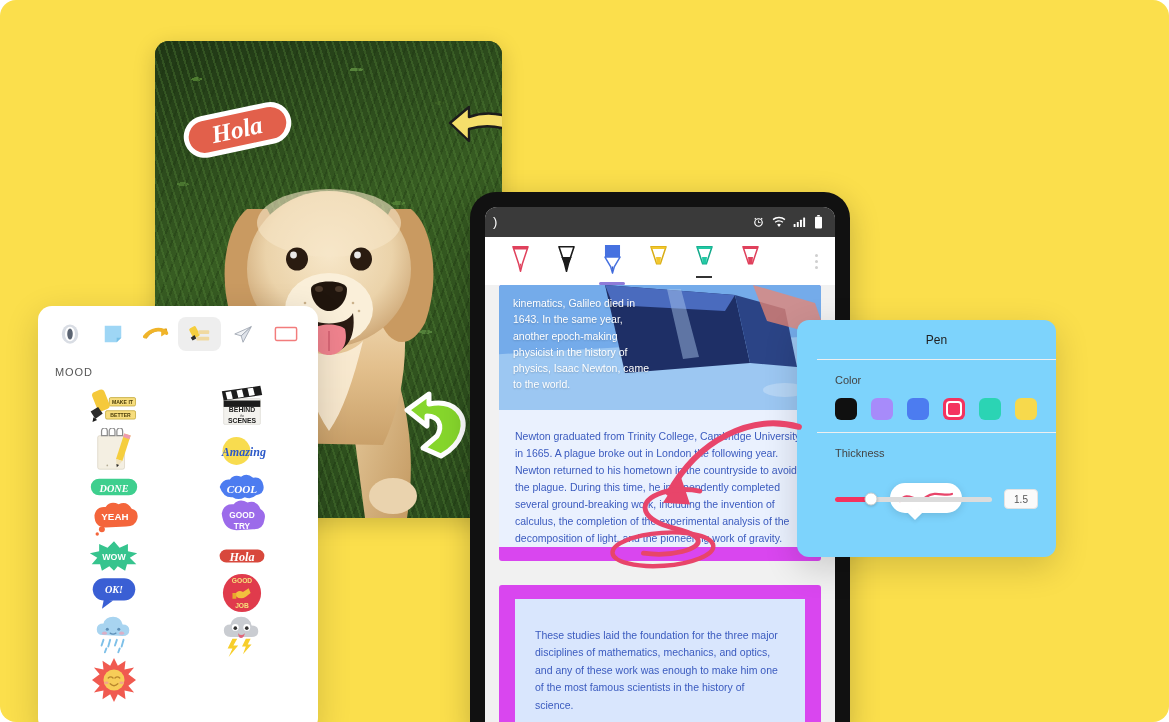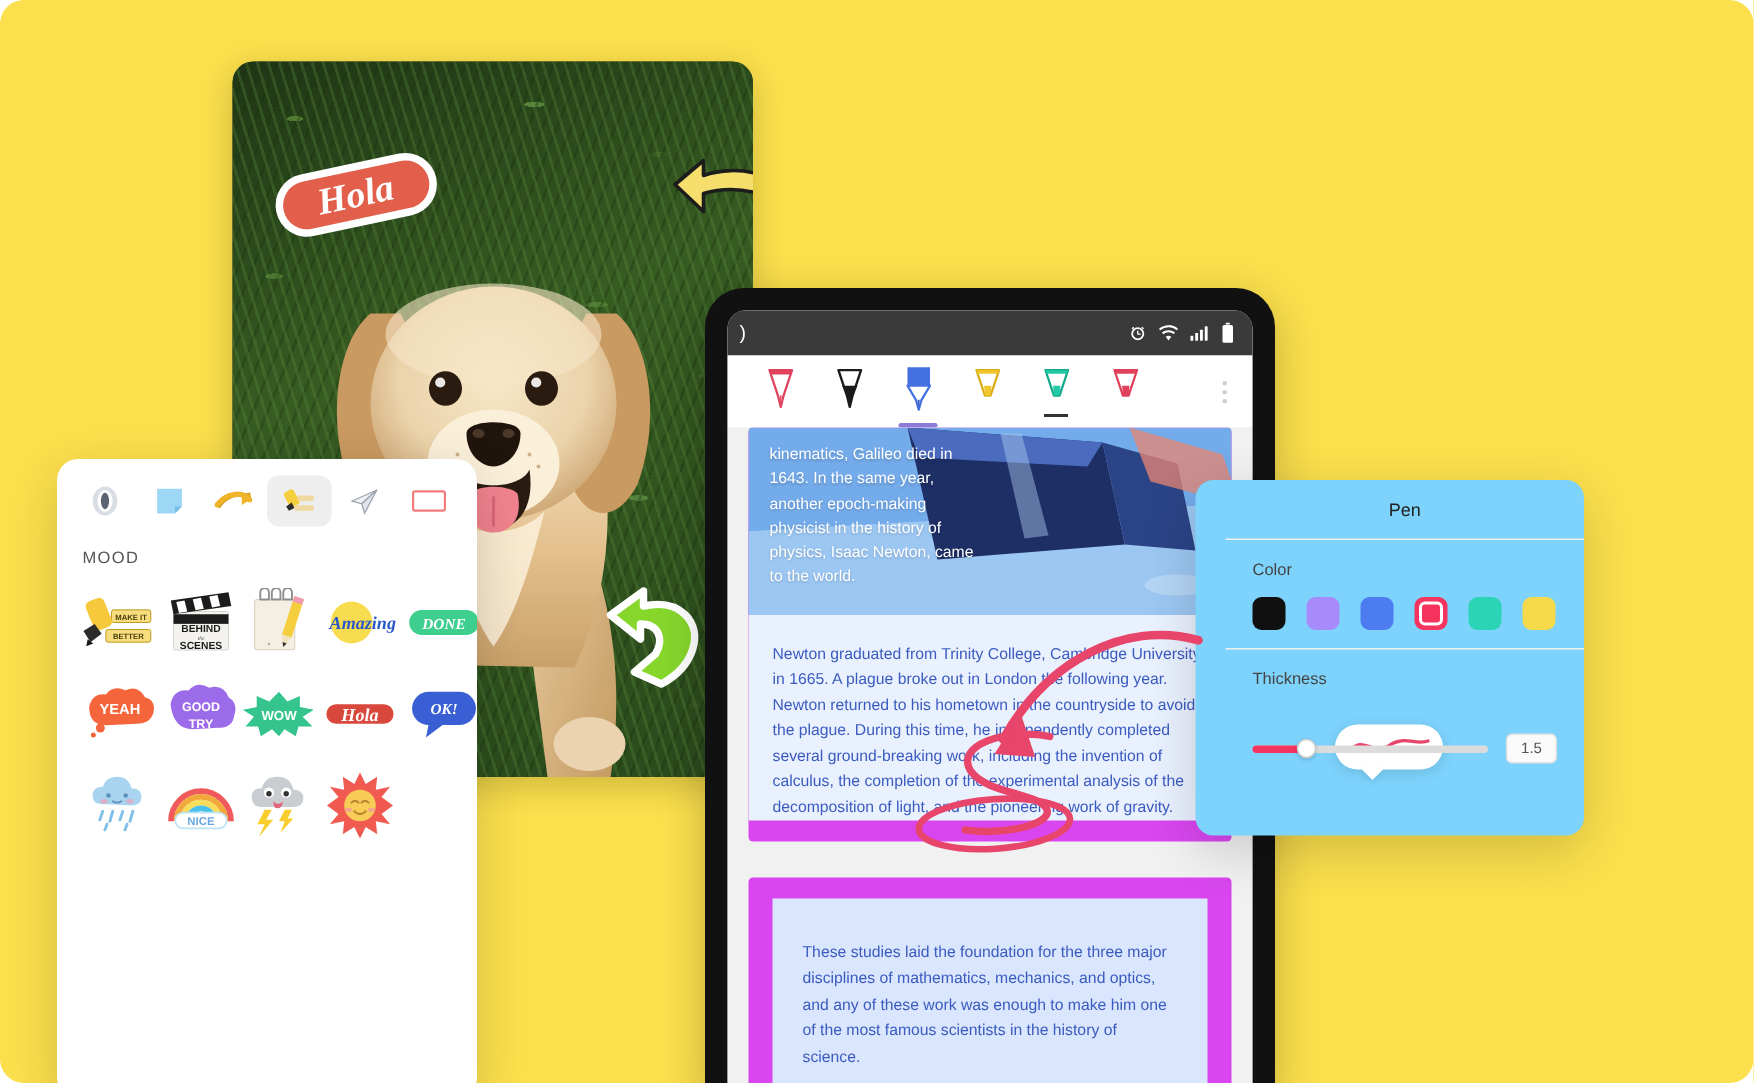--- a/index.html
+++ b/index.html
@@ -181,21 +181,21 @@
     border-radius: 8px;
     cursor: pointer;
   }
   .st-tool.active { background: #eeeeee; }
   #mood-label {
     font-size: 11px; letter-spacing: .9px; color: #555;
     padding: 4px 0 0 17px;
   }
   #sticker-grid {
     display: grid;
-    grid-template-columns: repeat(6, 1fr);
+    grid-template-columns: repeat(2, 1fr);
     grid-template-rows: repeat(4, 1fr);
     padding: 6px 12px 12px 12px;
     height: 262px;
   }
   .sticker-cell {
     display: flex; align-items: center; justify-content: center;
     cursor: pointer;
   }
 
   
@@ -622,30 +622,20 @@
           <circle cx="16" cy="16" r="1.6" fill="#5E90B8"></circle>
           <circle cx="28" cy="16" r="1.6" fill="#5E90B8"></circle>
           <path d="M19 20 q3 2 6 0" stroke="#5E90B8" stroke-width="1.3" fill="none" stroke-linecap="round"></path>
           <ellipse cx="13" cy="20" rx="2.6" ry="1.6" fill="#F0A0B4" opacity=".7"></ellipse>
           <ellipse cx="31" cy="20" rx="2.6" ry="1.6" fill="#F0A0B4" opacity=".7"></ellipse>
           <path d="M12 27 l-2 6 M19 27 l-2 7 M26 27 l-2 6 M33 27 l-2 7" stroke="#7EC0E8" stroke-width="2" stroke-linecap="round"></path>
           <path d="M15 36 l-1.5 4 M29 36 l-1.5 4" stroke="#7EC0E8" stroke-width="2" stroke-linecap="round"></path>
         </svg>
       </div>
 
-      <div class="sticker-cell">
-        <svg width="48" height="40" viewBox="0 0 50 42">
-          <path d="M4 32 a21 21 0 0142 0" fill="none" stroke="#F05A5A" stroke-width="4"></path>
-          <path d="M8 32 a17 17 0 0134 0" fill="none" stroke="#F2A93B" stroke-width="4"></path>
-          <path d="M12 32 a13 13 0 0126 0" fill="none" stroke="#F7DD5A" stroke-width="4"></path>
-          <path d="M16 32 a9 9 0 0118 0" fill="none" stroke="#4BC0E8" stroke-width="4"></path>
-          <rect x="7" y="26" width="36" height="11" rx="5.5" fill="#fff" stroke="#BDE3F4" stroke-width="1.2"></rect>
-          <text x="25" y="34.5" font-size="8" text-anchor="middle" fill="#6AA7DE" font-weight="bold" font-family="'Liberation Sans',sans-serif">NICE</text>
-        </svg>
-      </div>
 
       <div class="sticker-cell">
         <svg width="46" height="44" viewBox="0 0 48 46">
           <path d="M12 24 q-7 0-7-7 q0-6 7-6 q2-8 11-8 q9 0 11 9 q7 0 7 6 q0 6-7 6 Z" fill="#C9CCD1"></path>
           <circle cx="17" cy="14" r="3.6" fill="#fff"></circle>
           <circle cx="29" cy="14" r="3.6" fill="#fff"></circle>
           <circle cx="17" cy="14.8" r="1.9" fill="#333"></circle>
           <circle cx="29" cy="14.8" r="1.9" fill="#333"></circle>
           <path d="M20 20 q3 4 7 0 q-1 5-4 5 q-3 0-3-5 Z" fill="#E0657A"></path>
           <path d="M14 26 L9 36 L14 36 L10 45 L20 33 L15 33 L19 26 Z" fill="#F7CE2C"></path>

